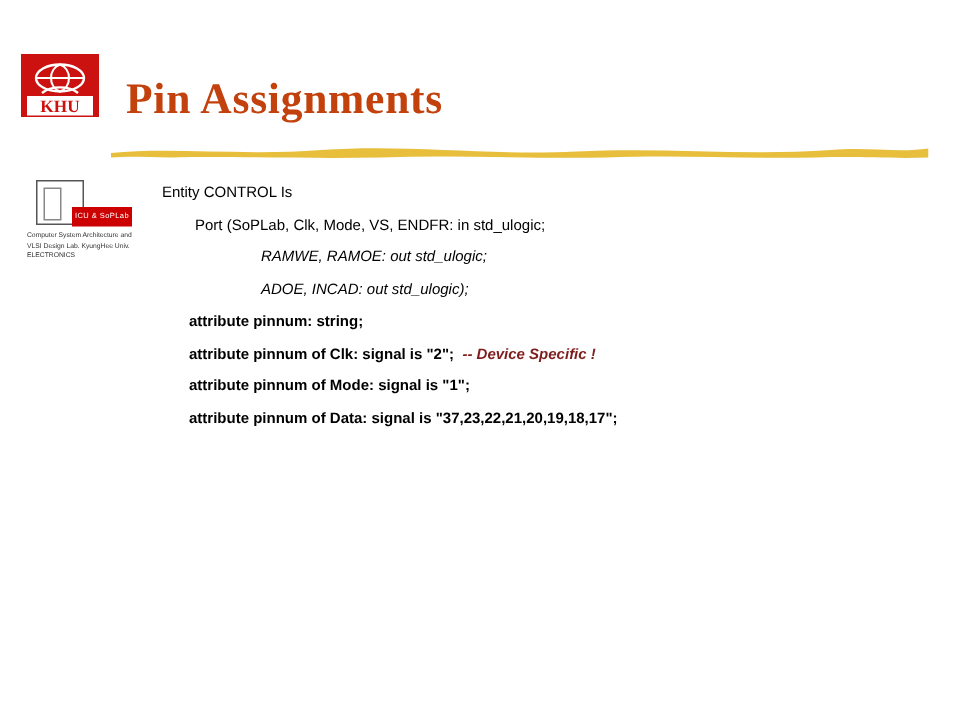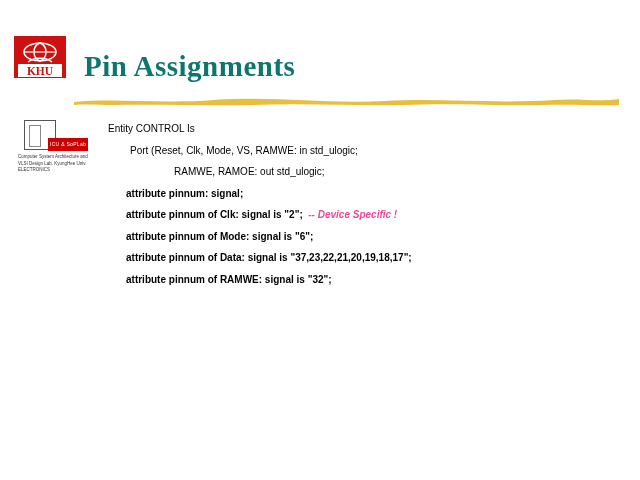--- a/index.html
+++ b/index.html
@@ -32,21 +32,21 @@
 
   
   .title {
     position: absolute;
     left: 84px;
     top: 50px;
     font-family: "Liberation Serif", serif;
     font-weight: bold;
     font-size: 29px;
     letter-spacing: 0.5px;
-    color: #0f766e;
+    color: #c2410c;
     white-space: nowrap;
   }
 
   
   .rule {
     position: absolute;
     left: 74px;
     top: 96px;
     width: 545px;
     height: 10px;
@@ -114,27 +114,27 @@
     width: 520px;
   }
   .line {
     font-size: 10px;
     line-height: 21.5px;
     color: #000000;
     white-space: pre;
   }
   .line.bold { font-weight: bold; }
   .comment {
-    color: #ec4899;
+    color: #7f1d1d;
     font-weight: bold;
     font-style: italic;
   }
   .i0 { padding-left: 0px; }
   .i1 { padding-left: 22px; }
-  .i2 { padding-left: 66px; }
+  .i2 { padding-left: 66px; font-style: italic; }
   .i-attr { padding-left: 18px; }
 </style>
 </head>
 <body>
 
 <div class="slide">
 
   <div class="logo">
     <svg width="56" height="46" viewBox="0 0 56 46" xmlns="http://www.w3.org/2000/svg">
       <rect x="0" y="0" width="52" height="42" fill="#CC1111"></rect>
@@ -164,22 +164,22 @@
     <div class="redbar">
       <span>ICU &amp; SoPLab</span>
     </div>
     <div class="caption">Computer System Architecture
 and VLSI Design Lab.
 KyungHee Univ. ELECTRONICS</div>
   </div>
 
   <div class="code">
       <div class="line i0"><span>Entity CONTROL Is</span></div>
-      <div class="line i1"><span>Port (Reset, Clk, Mode, VS, RAMWE: in std_ulogic;</span></div>
+      <div class="line i1"><span>Port (SoPLab, Clk, Mode, VS, ENDFR: in std_ulogic;</span></div>
       <div class="line i2"><span>RAMWE, RAMOE: out std_ulogic;</span></div>
-      <div class="line i-attr bold"><span>attribute pinnum: signal;</span></div>
+      <div class="line i2"><span>ADOE, INCAD: out std_ulogic);</span></div>
+      <div class="line i-attr bold"><span>attribute pinnum: string;</span></div>
       <div class="line i-attr bold"><span>attribute pinnum of Clk: signal is "2";</span><span class="comment">  -- Device Specific !</span></div>
-      <div class="line i-attr bold"><span>attribute pinnum of Mode: signal is "6";</span></div>
+      <div class="line i-attr bold"><span>attribute pinnum of Mode: signal is "1";</span></div>
       <div class="line i-attr bold"><span>attribute pinnum of Data: signal is "37,23,22,21,20,19,18,17";</span></div>
-      <div class="line i-attr bold"><span>attribute pinnum of RAMWE: signal is "32";</span></div>
     </div>
 
 </div>
 
 </body></html>

